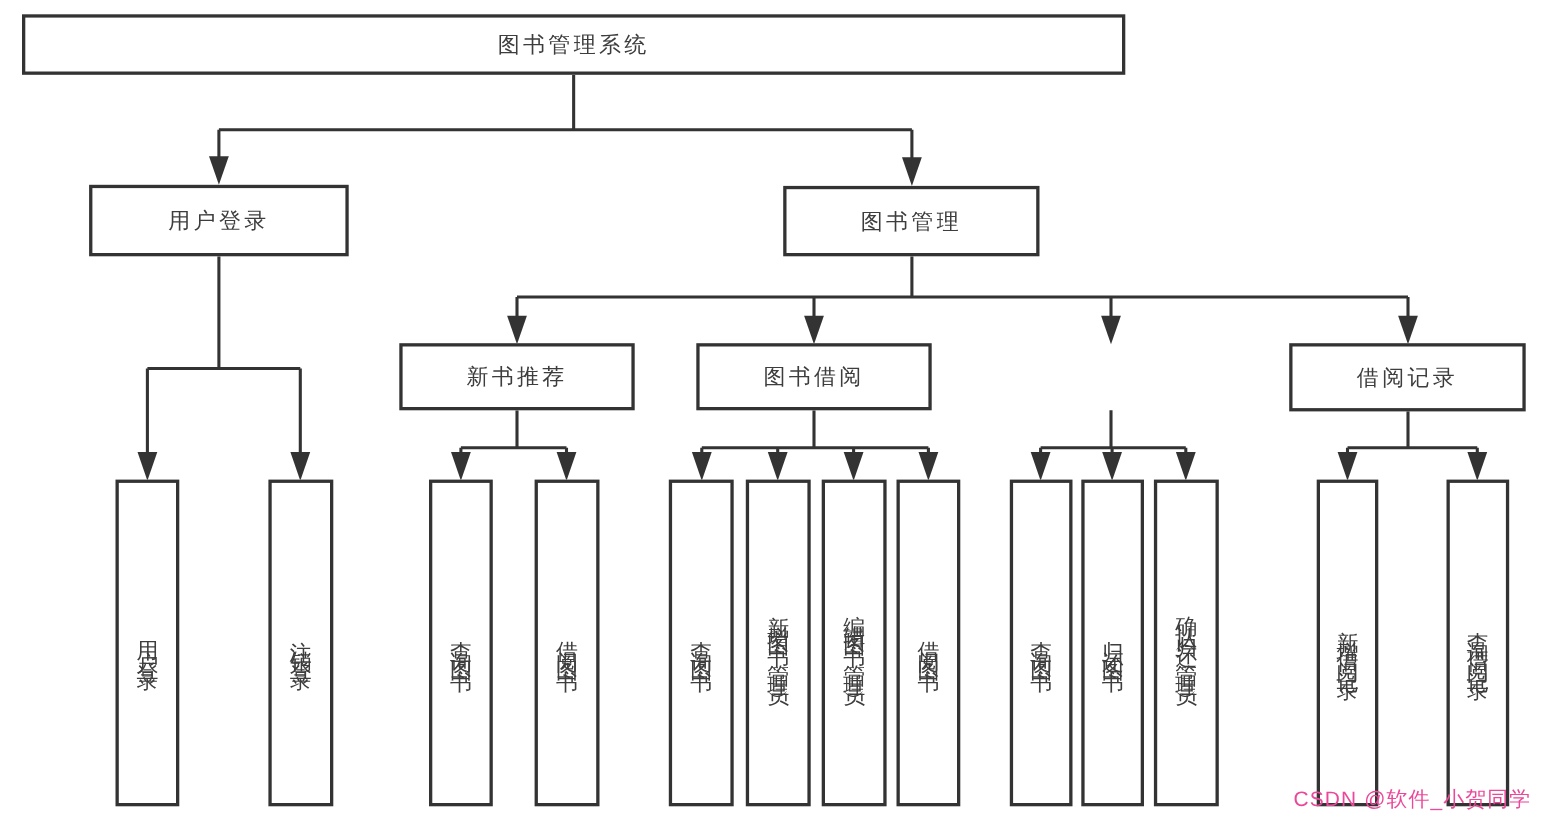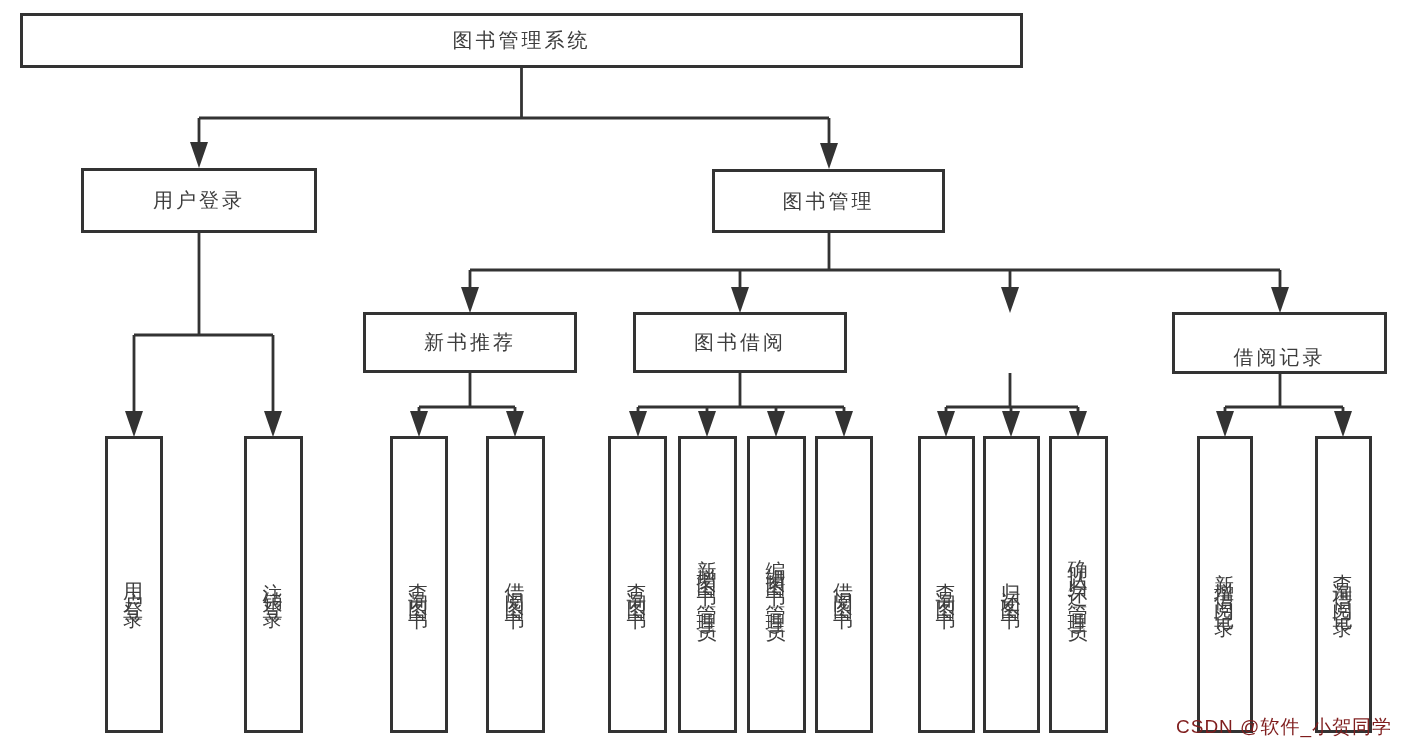--- a/index.html
+++ b/index.html
@@ -51,21 +51,21 @@
     z-index: 2;
     top: 436px;
     height: 297px;
   }
   .watermark {
     position: absolute;
     left: 1176px;
     top: 714px;
     font-size: 19px;
     letter-spacing: 1px;
-    color: #7f1d1d;
+    color: #ec4899;
     z-index: 5;
     white-space: nowrap;
   }
 </style>
 </head>
 <body>
 
 <div id="stage">
 
   <svg class="wires" width="1405" height="747" viewBox="0 0 1405 747" aria-hidden="true">
@@ -118,21 +118,21 @@
   <div class="hbox" style="left:363px; top:312px; width:214px; height:61px;">
     <span>新书推荐</span>
   </div>
 
   <div class="hbox" style="left:712px; top:169px; width:233px; height:64px;">
     <span>图书管理</span>
   </div>
   <div class="hbox" style="left:633px; top:312px; width:214px; height:61px;align-items:center;">
     <span>图书借阅</span>
   </div>
-  <div class="hbox" style="left:1172px; top:312px; width:215px; height:62px;align-items:flex-end;">
+  <div class="hbox" style="left:1172px; top:312px; width:215px; height:62px;">
     <span>借阅记录</span>
   </div>
 
   <div class="leaf" style="left:105px; width:58px;">
     <span>用户登录</span>
   </div>
   <div class="leaf" style="left:244px; width:59px;">
     <span>注销登录</span>
   </div>
 

